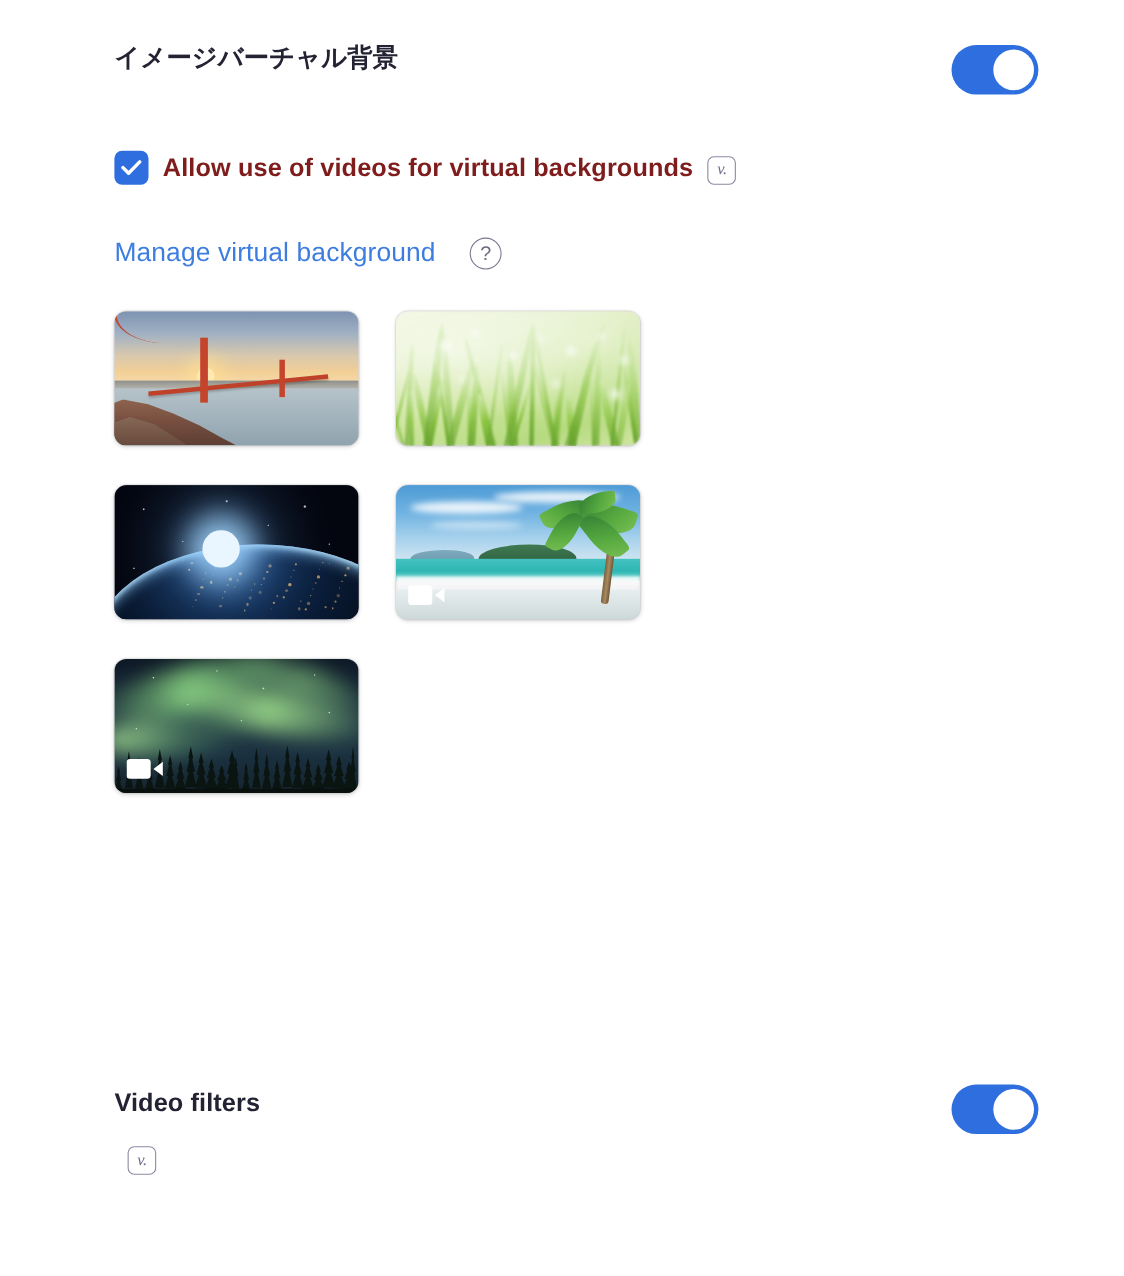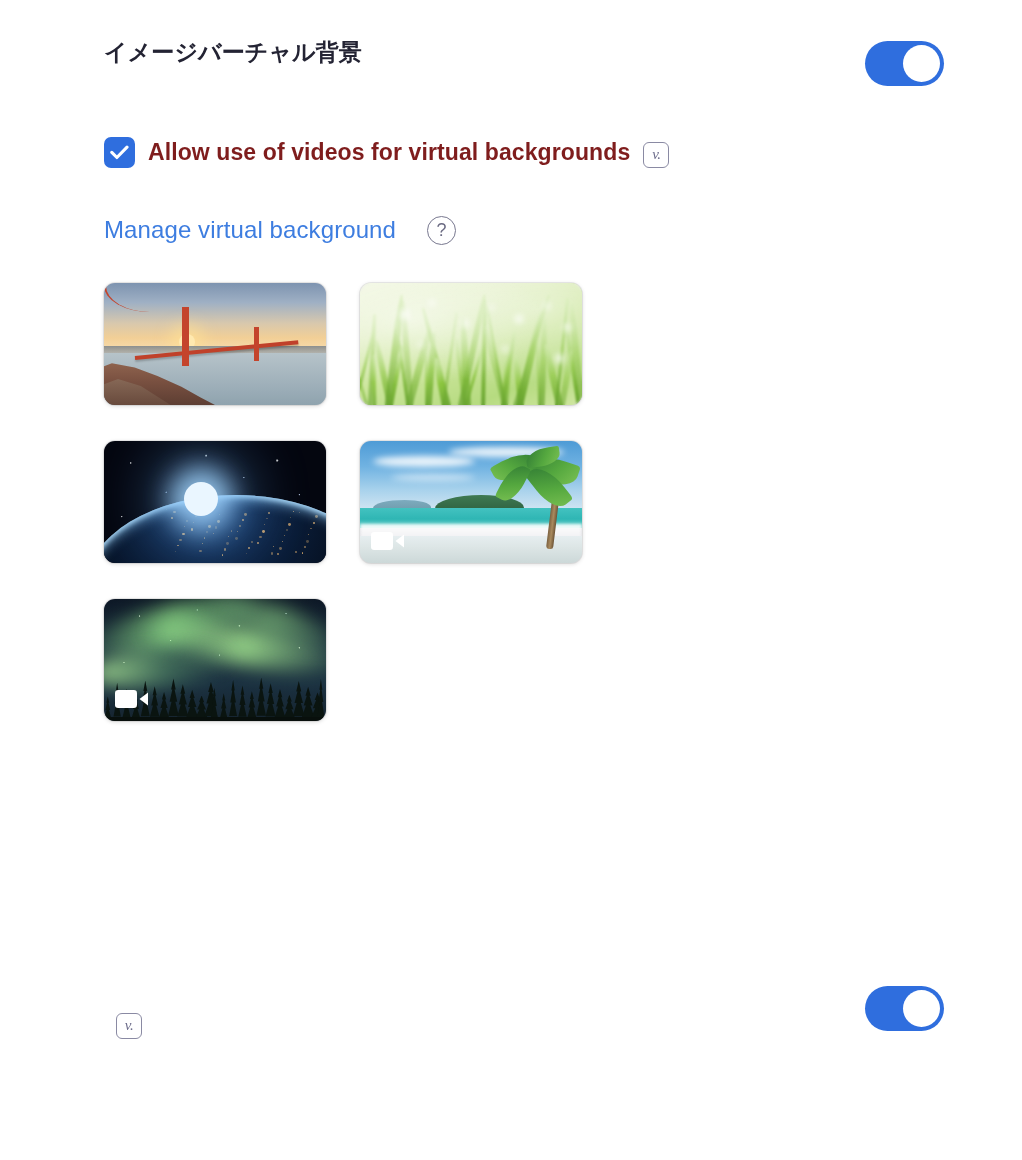--- a/index.html
+++ b/index.html
@@ -487,20 +487,21 @@
           <path d="M24.5 11 L33 4.5 L33 17.5 Z" fill="#ffffff"></path>
         </svg>
       </div>
 
     </div>
   </div>
 
   <div class="section" style="top:988px;">
     <div class="section-head">
       <div class="section-title-col">
+        <h2 class="sec-title latin">Video filters</h2>
         <p class="sec-desc latin"><span class="vbadge" style="margin-left:12px;">
               <span>v.</span>
             </span></p>
       </div>
       <div class="toggle" style="margin-top:-2px;">
         <div class="knob"></div>
       </div>
     </div>
   </div>
 

